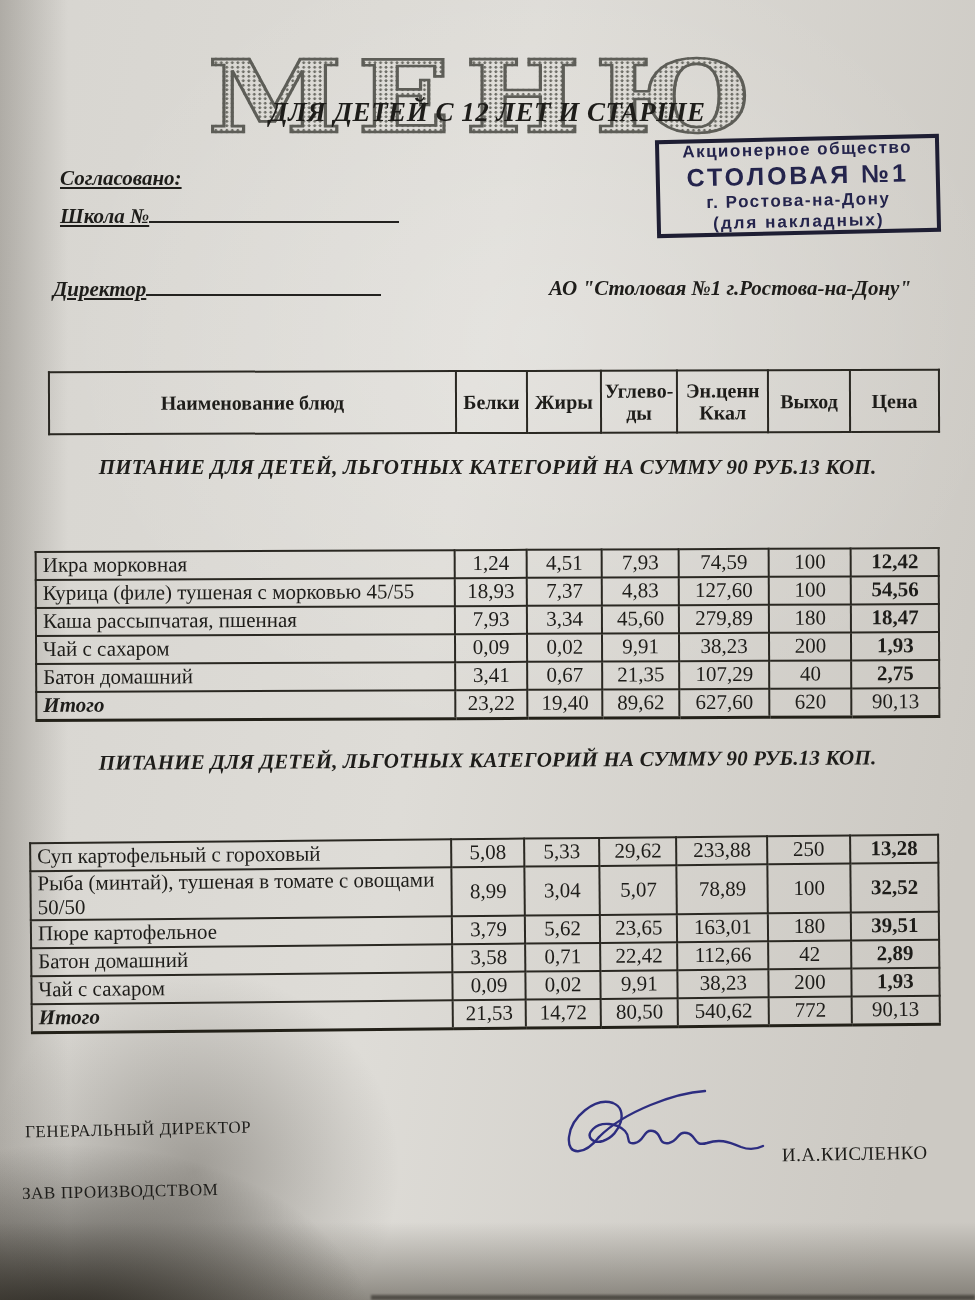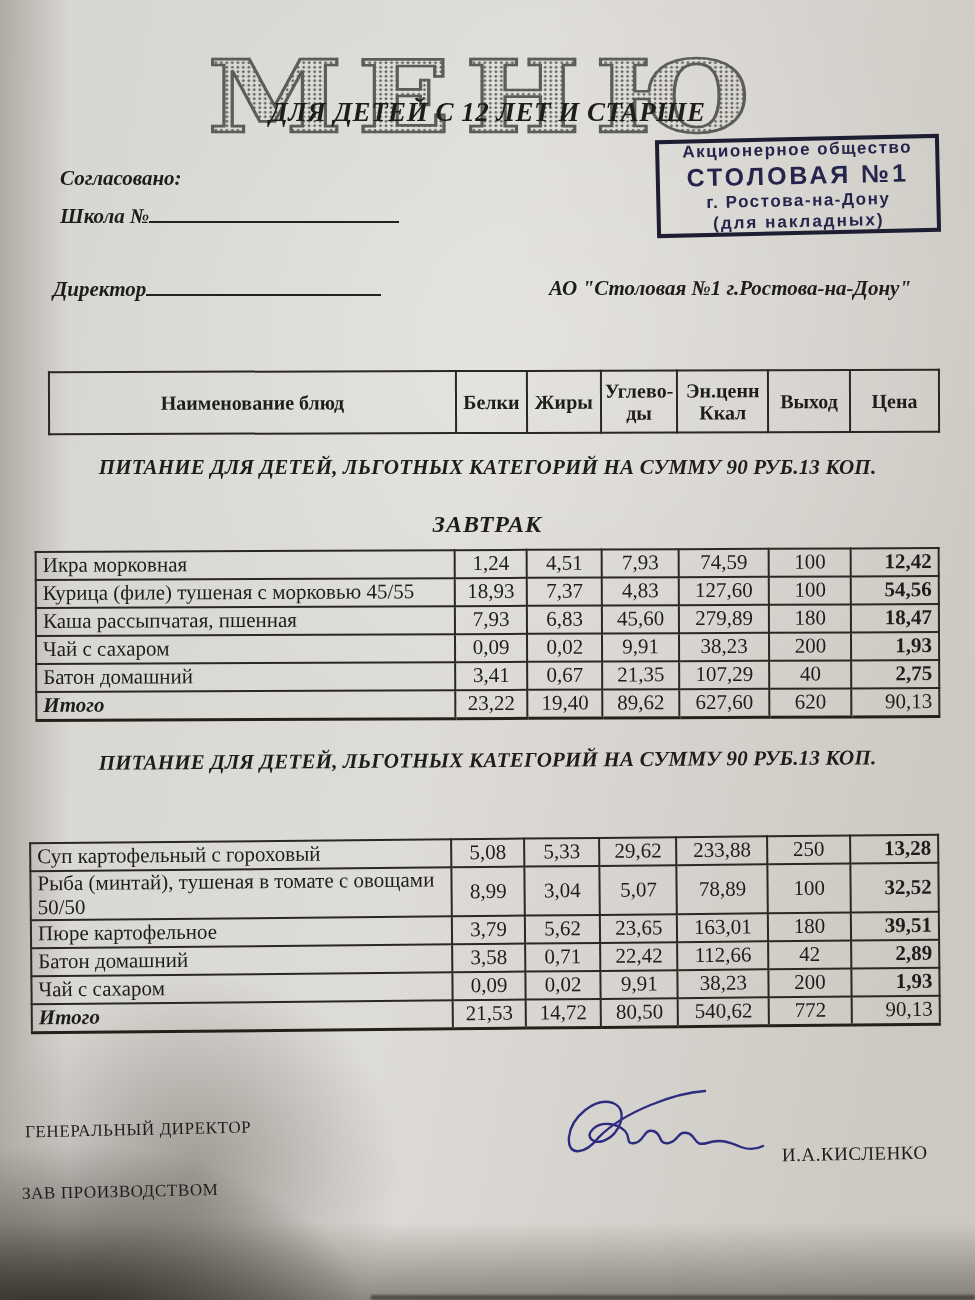--- a/index.html
+++ b/index.html
@@ -50,42 +50,42 @@
     color:#24244c;text-align:center;
     display:flex;flex-direction:column;justify-content:center;gap:1px;
     padding:4px 2px;box-sizing:border-box;
   }
   #stamp .s1{font-weight:bold;font-size:17px;letter-spacing:1.5px;}
   #stamp .s2{font-weight:bold;font-size:25px;letter-spacing:3px;}
   #stamp .s3{font-weight:bold;font-size:17px;letter-spacing:1.5px;}
   #stamp .s4{font-weight:bold;font-size:17px;letter-spacing:2px;}
 
   
-  .hand-label{font:bold italic 21px "Liberation Serif",serif;}
+  .hand-label{font:bold italic 21px "Liberation Serif",serif;text-decoration:underline;}
   .uline{display:inline-block;border-bottom:2px solid #23221f;height:18px;vertical-align:baseline;}
   #org-line{left:520px;top:276px;width:420px;text-align:center;font:bold italic 21px "Liberation Serif",serif;}
 
   
   #date-line{top:330px;font:bold italic 29px "Liberation Serif",serif;white-space:pre;}
 
   
   table{border-collapse:collapse;table-layout:fixed;}
   td,th{border:2px solid #2a2822;overflow:hidden;}
   #header-table{left:48px;top:370px;width:892px;transform:rotate(-0.15deg);}
   #header-table th{
     font:bold 20px "Liberation Serif",serif;height:60px;text-align:center;
     line-height:1.1;padding:0 2px;
   }
   .menu-table{font-size:21px;}
   #table-breakfast{left:35px;top:549px;width:905px;transform:rotate(-0.25deg);}
   #table-lunch{left:30px;top:838px;width:910px;transform:rotate(-0.55deg);}
   .menu-table td{height:26px;padding:0 6px;line-height:1.12;}
   .menu-table td.name{text-align:left;}
   .menu-table td.num{text-align:center;}
-  .menu-table td.c5{font-weight:bold;text-align:right;}
+  .menu-table td.c5{font-weight:bold;}
   .menu-table tr.total td.name{font-weight:bold;font-style:italic;}
   .menu-table tr.total td{font-weight:normal;border-bottom:3px solid #232119;}
 
   
   .note{top:0;font:bold italic 21px "Liberation Serif",serif;letter-spacing:0.2px;}
   #note-1{top:455px;}
   #note-2{top:748px;transform:rotate(-0.4deg);}
   .meal-title{font:bold italic 24px "Liberation Serif",serif;letter-spacing:1px;}
   #meal-1{top:511px;}
   #meal-2{top:804px;}
@@ -154,21 +154,20 @@
         <div>Эн.ценн</div>
         <div>Ккал</div>
       </th>
       <th>Выход</th>
       <th>Цена</th>
     </tr>
   </tbody>
     </table>
 
   <div id="note-1" class="abs cwrap note">ПИТАНИЕ ДЛЯ ДЕТЕЙ, ЛЬГОТНЫХ КАТЕГОРИЙ  НА СУММУ  90 РУБ.13 КОП.</div>
-  <div id="meal-1" class="abs cwrap meal-title">ЗАВТРАК</div>
 
   <table id="table-breakfast" class="abs menu-table">
     <colgroup>
       <col style="width:46.4%">
         <col style="width:8.0%">
         <col style="width:8.3%">
         <col style="width:8.5%">
         <col style="width:10.0%">
         <col style="width:9.1%">
         <col style="width:9.7%">
@@ -188,21 +187,21 @@
           <td class="num c0">18,93</td>
           <td class="num c1">7,37</td>
           <td class="num c2">4,83</td>
           <td class="num c3">127,60</td>
           <td class="num c4">100</td>
           <td class="num c5">54,56</td>
         </tr>
         <tr>
           <td class="name">Каша рассыпчатая, пшенная</td>
           <td class="num c0">7,93</td>
-          <td class="num c1">6,83</td>
+          <td class="num c1">3,34</td>
           <td class="num c2">45,60</td>
           <td class="num c3">279,89</td>
           <td class="num c4">180</td>
           <td class="num c5">18,47</td>
         </tr>
         <tr>
           <td class="name">Чай с сахаром</td>
           <td class="num c0">0,09</td>
           <td class="num c1">0,02</td>
           <td class="num c2">9,91</td>

